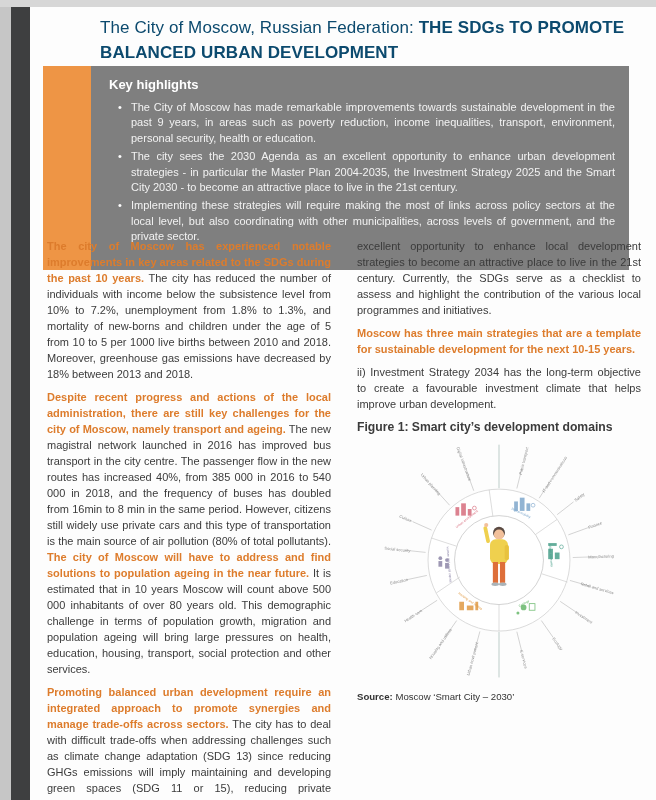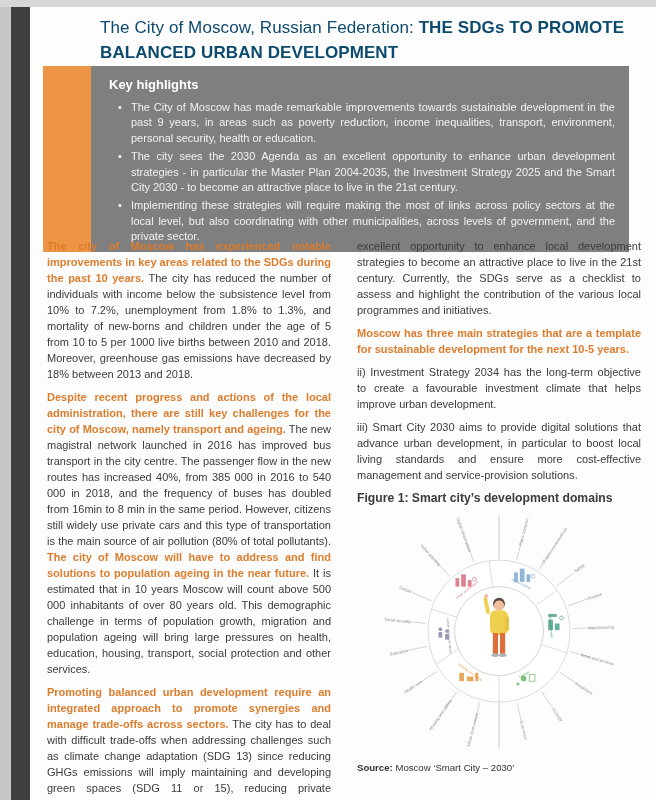--- a/index.html
+++ b/index.html
@@ -13,21 +13,21 @@
   .left-dark-strip{position:absolute;left:11px;top:7px;width:19px;height:793px;background:#3e3f40;}
   .page{position:absolute;left:30px;top:7px;width:626px;height:793px;background:#fdfdfd;}
 
   .doc-title{position:absolute;left:58px;top:8px;width:552px;
     font-size:17px;line-height:25px;color:#0c4a6e;letter-spacing:.1px;margin-left:12px;}
   .doc-title .t-bold{font-weight:bold;}
 
   .highlights{position:absolute;left:13px;top:59px;width:586px;min-height:167px;
     display:flex;align-items:stretch;}
   .hl-bar{width:48px;background:#ee9545;flex:none;}
-  .hl-body{flex:1;background:#7f7f7f;padding:9px 14px 4px 18px;box-sizing:border-box;}
+  .hl-body{flex:1;background:#7f7f7f;padding:9px 14px 22px 18px;box-sizing:border-box;}
   .hl-title{color:#ffffff;font-weight:bold;font-size:13px;margin:2px 0 8px 0;}
   .hl-list{margin:0;padding:0;list-style:none;}
   .hl-list li{display:flex;color:#f2f2f2;font-size:11px;line-height:15.4px;
     margin-bottom:3px;text-align:justify;}
   .hl-bullet{flex:none;width:22px;text-align:center;color:#ffffff;}
 
   .columns{position:absolute;left:17px;top:231px;width:594px;display:flex;gap:26px;}
   .col{width:284px;flex:none;}
   .col p{margin:0 0 7px 0;font-size:11px;line-height:16px;color:#3b3b3b;
     text-align:justify;}
@@ -90,24 +90,23 @@
       </p>
       <p>
         <span class="lead">Promoting balanced urban development require an integrated approach to promote synergies and manage trade-offs across sectors.</span><span> The city has to deal with difficult trade-offs when addressing challenges such as climate change adaptation (SDG 13) since reducing GHGs emissions will imply maintaining and developing green spaces (SDG 11 or 15), reducing private transportation in favour of public (while at the same time catering for a growing population who need affordable housing) as well as promoting sustainable production (SDG 12).</span>
       </p>
 
     </div>
 
     <div class="col">
       <p>excellent opportunity to enhance local development strategies to become an attractive place to live in the 21st century. Currently, the SDGs serve as a checklist to assess and highlight the contribution of the various local programmes and initiatives.</p>
       <p>
-        <span class="lead">Moscow has three main strategies that are a template for sustainable development for the next 10-5 years.</span>
+        <span class="lead">Moscow has three main strategies that are a template for sustainable development for the next 10-15 years.</span>
       </p>
       <p>ii) Investment Strategy 2034 has the long-term objective to create a favourable investment climate that helps improve urban development.</p>
-      <p>iii) Smart City 2030 aims to provide digital solutions that advance urban development, in particular to boost local living standards and ensure more cost-effective management and service-provision solutions.</p>
 
       <p class="fig-title">Figure 1: Smart city’s development domains</p>
 
       <div class="fig-wrap">
         <svg class="fig-svg" viewBox="0 0 300 260">
 
           <line class="axis" x1="150" y1="6" x2="150" y2="52"></line>
           <line class="axis" x1="150" y1="204" x2="150" y2="252"></line>
 
           <g transform="translate(150 128) rotate(-76)">

